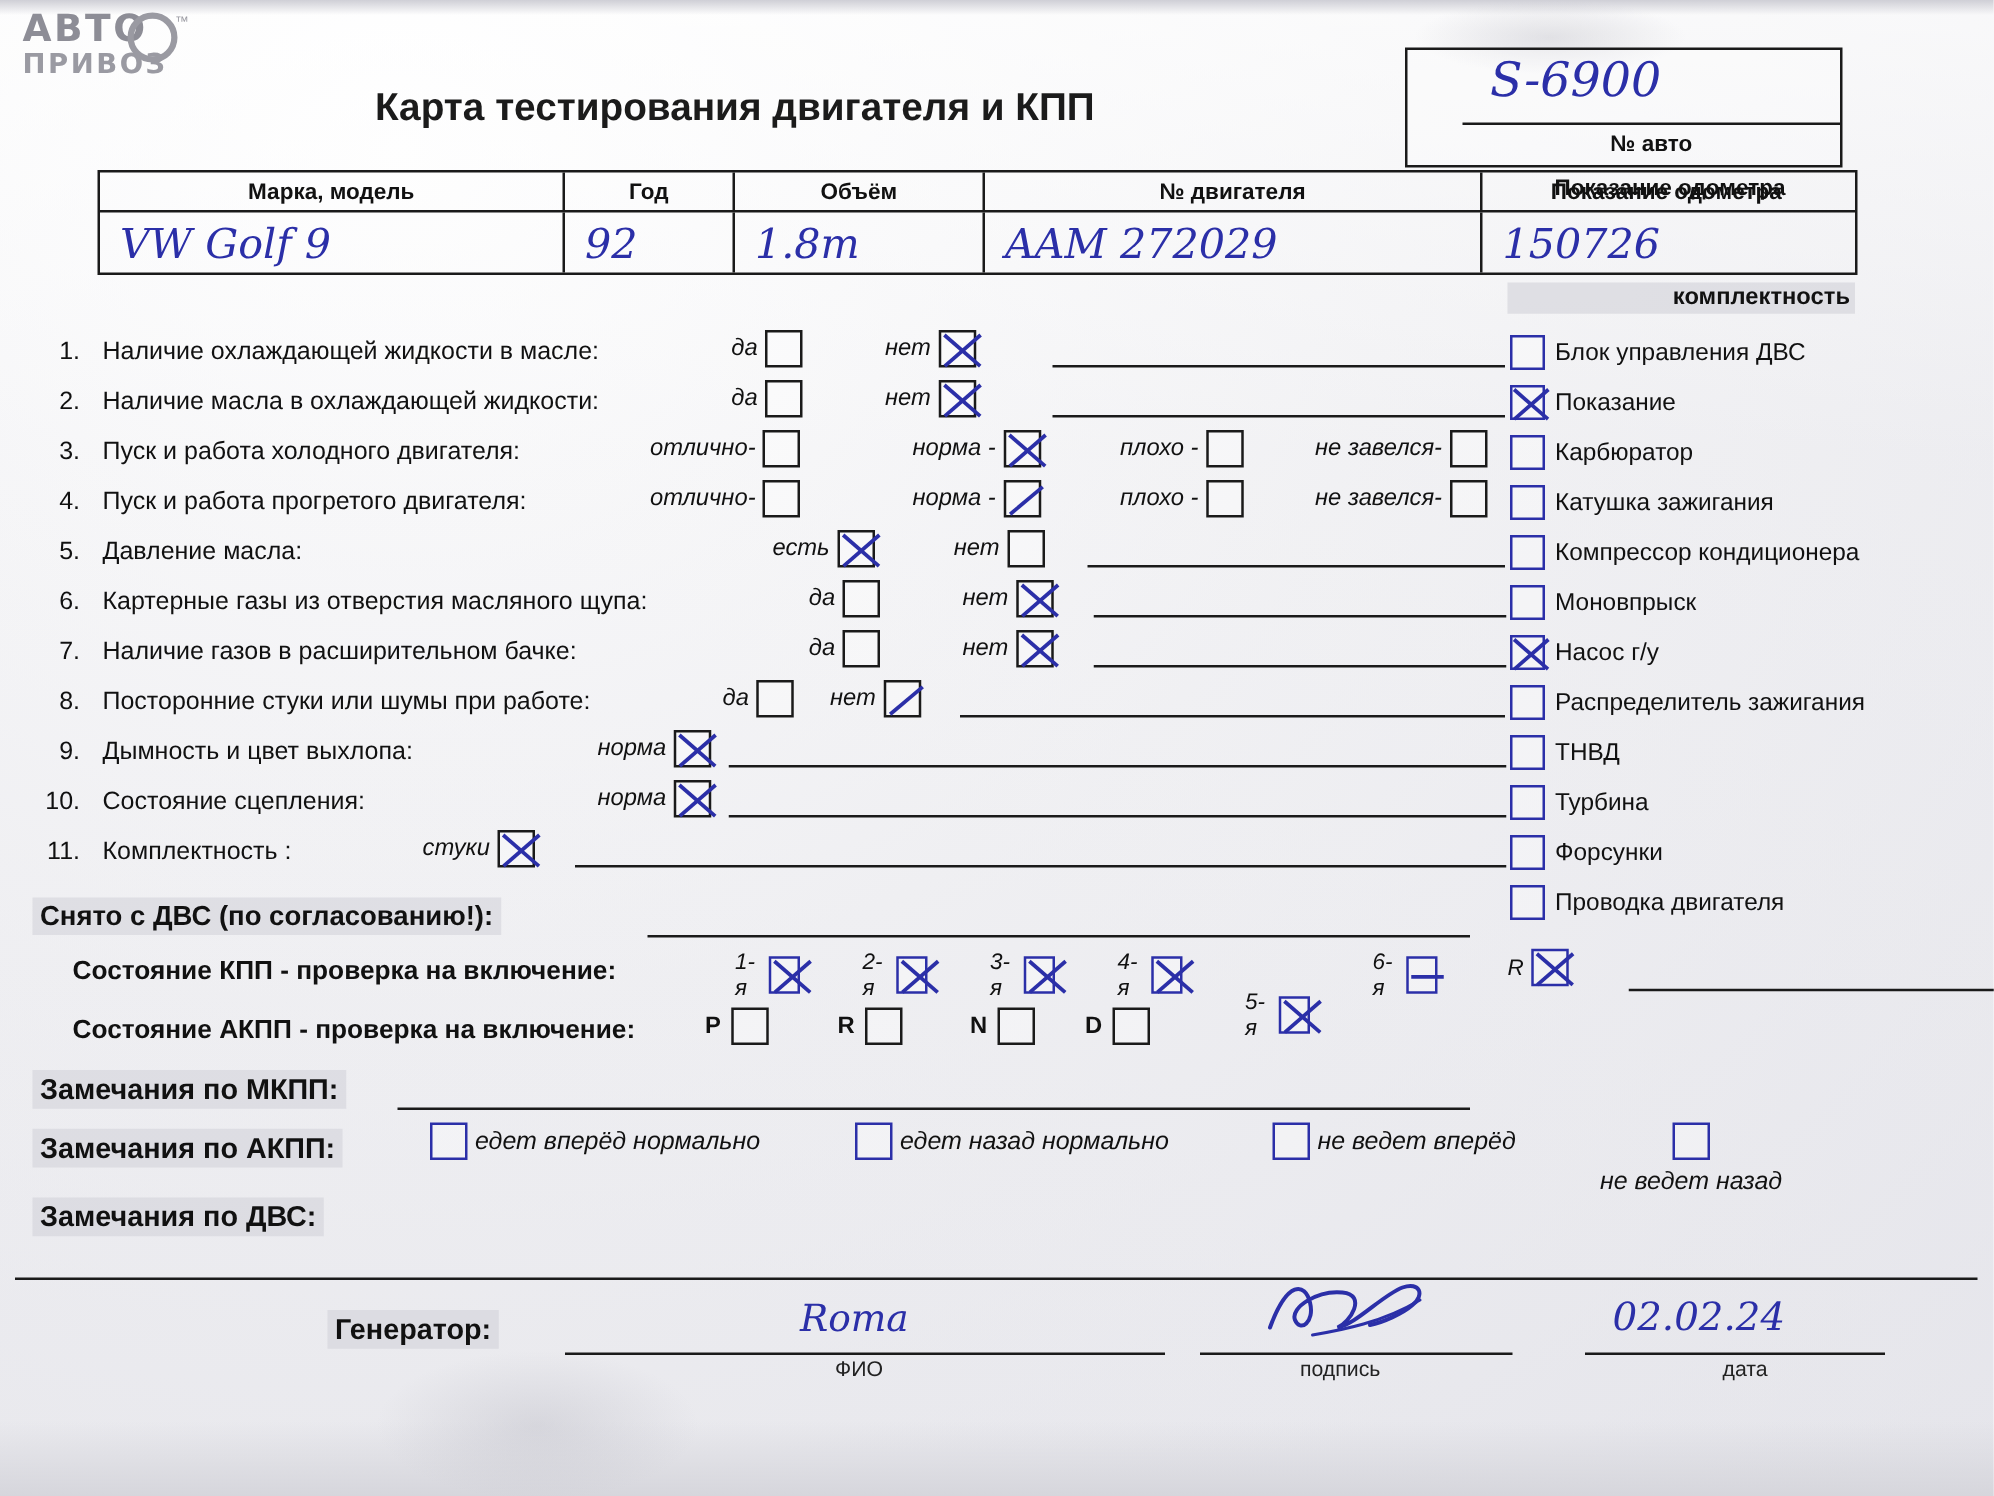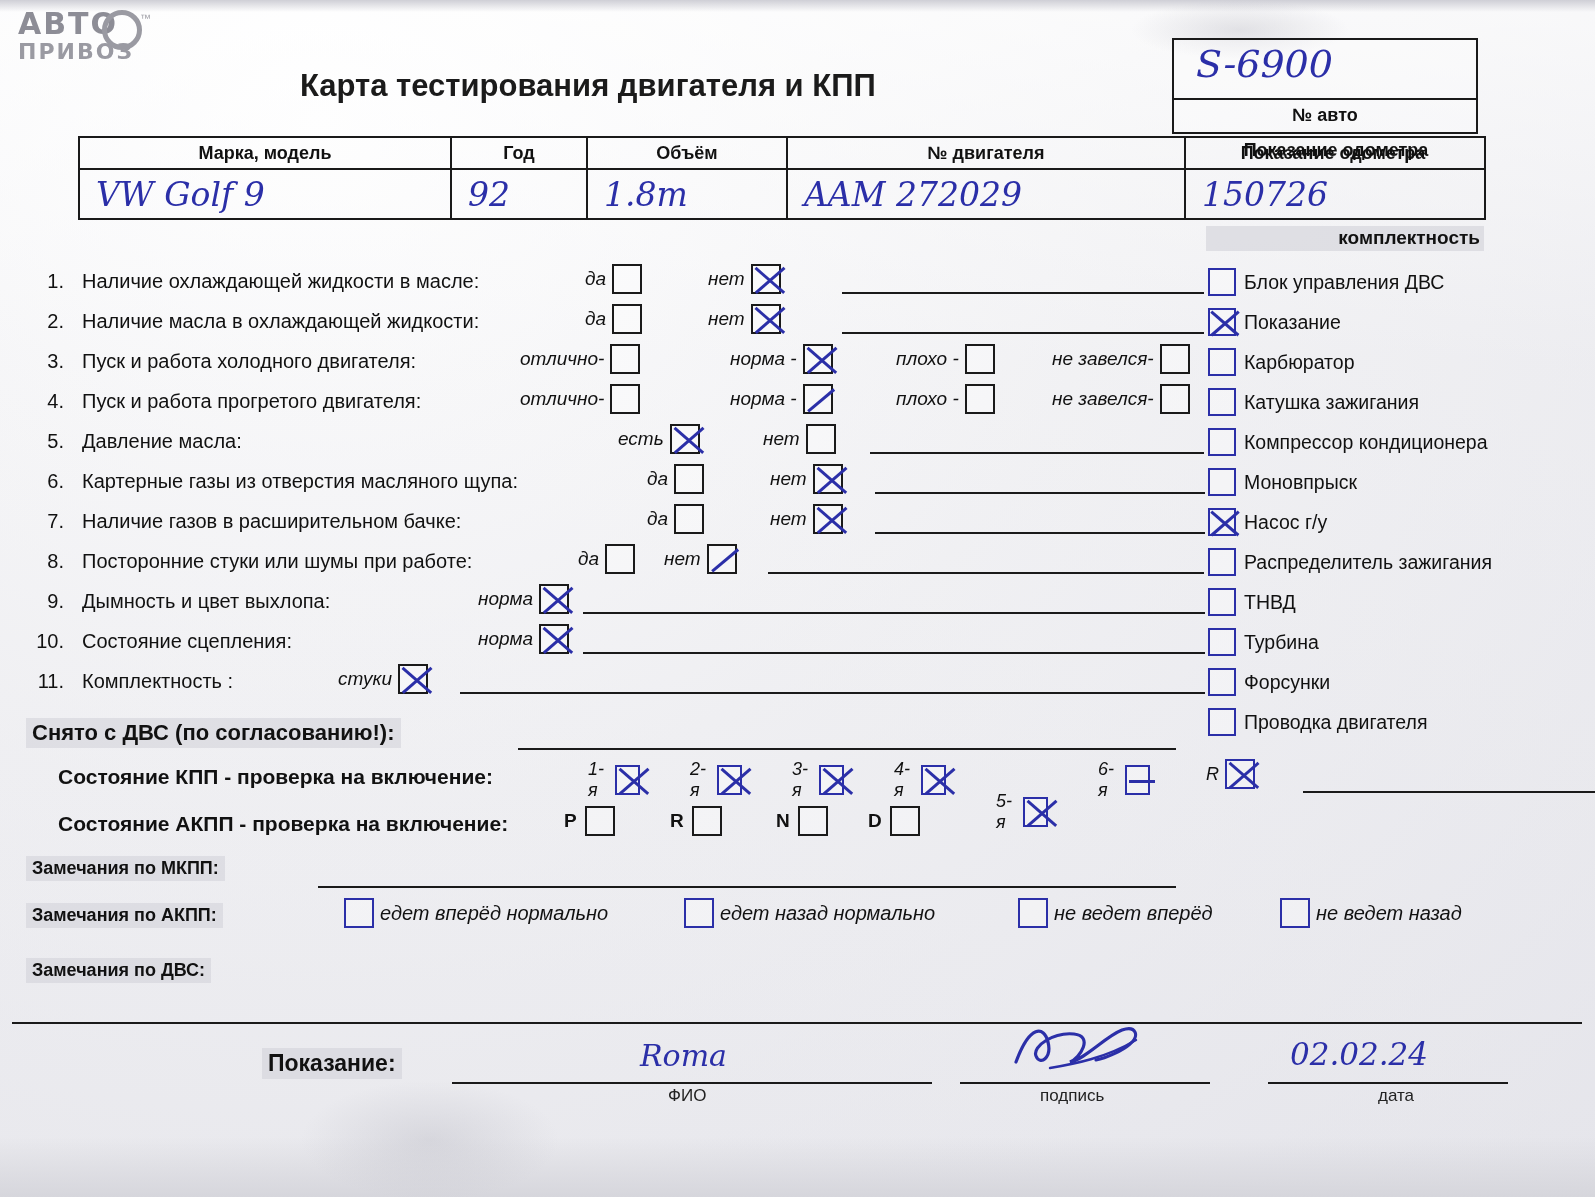--- a/index.html
+++ b/index.html
@@ -78,23 +78,24 @@
 
   
   .ink {
     font-family: "DejaVu Serif", serif;
     color: #2b2fa8;
     font-style: italic;
   }
 
   
   .plate {
-    position: absolute; left: 1172px; top: 38px; width: 302px;
+    position: absolute; left: 1124px; top: 38px; width: 302px;
     border: 2px solid #1a1a1a;
     background: rgba(255,255,255,0.25);
+    padding-left: 44px;
   }
   .plate .cell {
     border-bottom: 2px solid #1a1a1a;
     height: 58px;
     position: relative;
   }
   .plate .cell.last { border-bottom: none; height: 32px; }
   .plate .auto-no {
     position: absolute; left: 22px; top: 2px;
     font-size: 38px;
@@ -218,21 +219,21 @@
   .akgear {
     position: absolute; top: -6px;
     display:flex; align-items:center; gap: 8px;
     font-size: 19px; font-weight: bold;
   }
   .akgear .box { width: 30px; height: 30px; border-color:#1a1a1a; }
 
   
   .rem {
     position: absolute; left: 26px;
-    font-size: 18px; font-weight: bold;
+    font-size: 23px; font-weight: bold;
     background: rgba(206,206,214,0.5);
     padding: 2px 6px;
   }
   .rem-mkpp { top: 856px; }
   .rem-akpp { top: 903px; }
   .rem-dvs  { top: 958px; }
 
   .akpp-opt {
     position: absolute; top: 898px;
     display: flex; align-items: center; gap: 6px;
@@ -604,29 +605,29 @@
     <span>едет вперёд нормально</span>
   </div>
   <div class="akpp-opt" style="left:684px;">
     <span class="box"></span>
     <span>едет назад нормально</span>
   </div>
   <div class="akpp-opt" style="left:1018px;">
     <span class="box"></span>
     <span>не ведет вперёд</span>
   </div>
-  <div class="akpp-opt" style="left:1280px;">
+  <div class="akpp-opt" style="left:1280px;flex-direction:column;">
     <span class="box"></span>
     <span>не ведет назад</span>
   </div>
 
   <div class="rem rem-dvs">Замечания по ДВС:</div>
 
   <div class="foot-line"></div>
-  <div class="tested">Показание:</div>
+  <div class="tested">Генератор:</div>
 
   <div class="uline" style="left:452px; top:1082px; width:480px;"></div>
   <div class="ink fio-ink">Roma</div>
   <div class="sig-label" style="left:668px; top:1086px;">ФИО</div>
 
   <div class="uline" style="left:960px; top:1082px; width:250px;"></div>
   <svg class="signature" viewBox="0 0 140 56">
     <path d="M6,44 C20,6 34,8 38,24 C42,40 30,48 26,38 C22,28 44,14 64,16 C84,18 70,40 60,44 C74,42 96,18 112,12 C126,7 130,18 120,26 C112,33 96,40 86,42" fill="none" stroke="#2b2fa8" stroke-width="3.2" stroke-linecap="round"></path>
     <path d="M40,50 C64,46 96,40 126,22" fill="none" stroke="#2b2fa8" stroke-width="2.4" stroke-linecap="round"></path>
   </svg>

